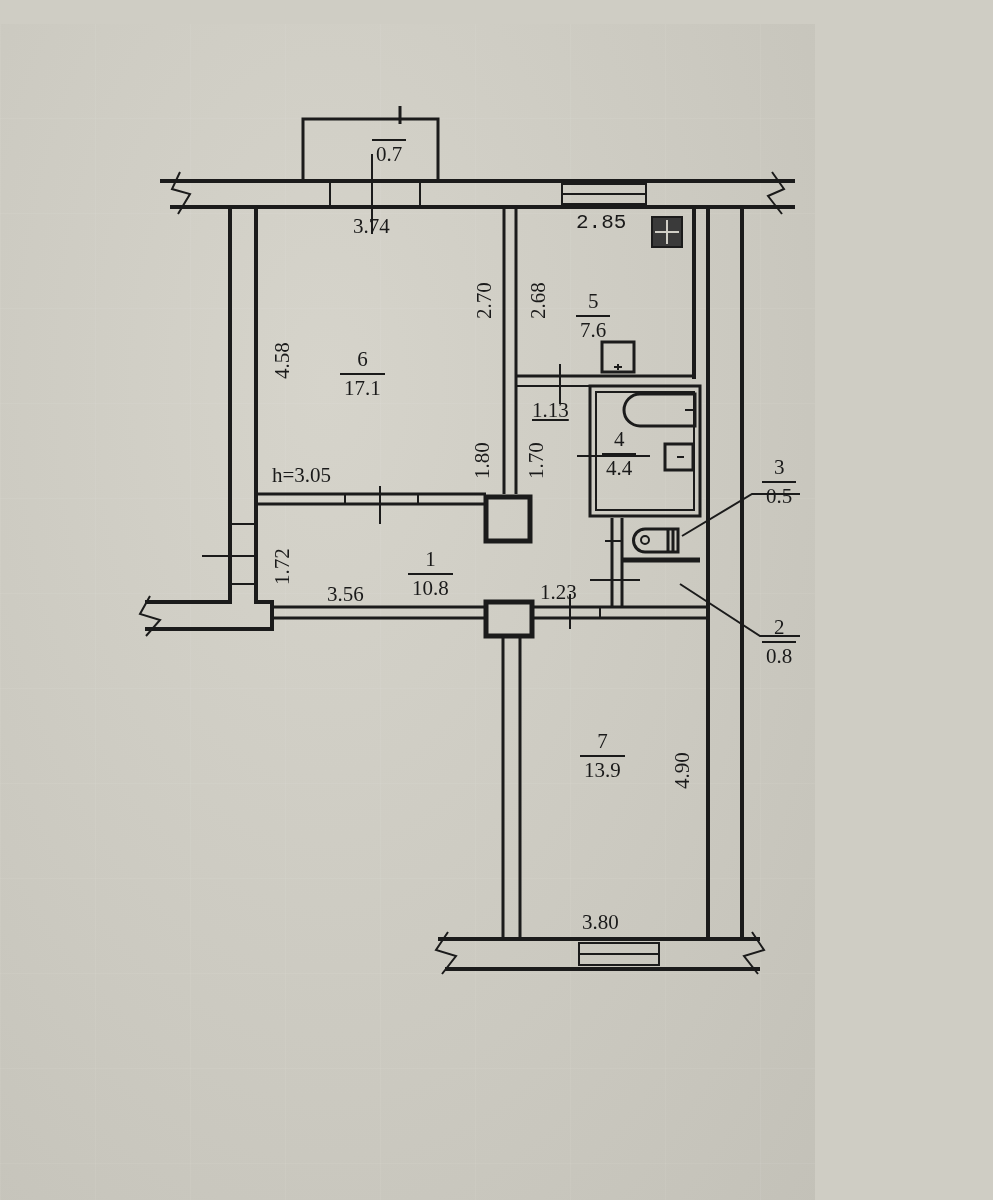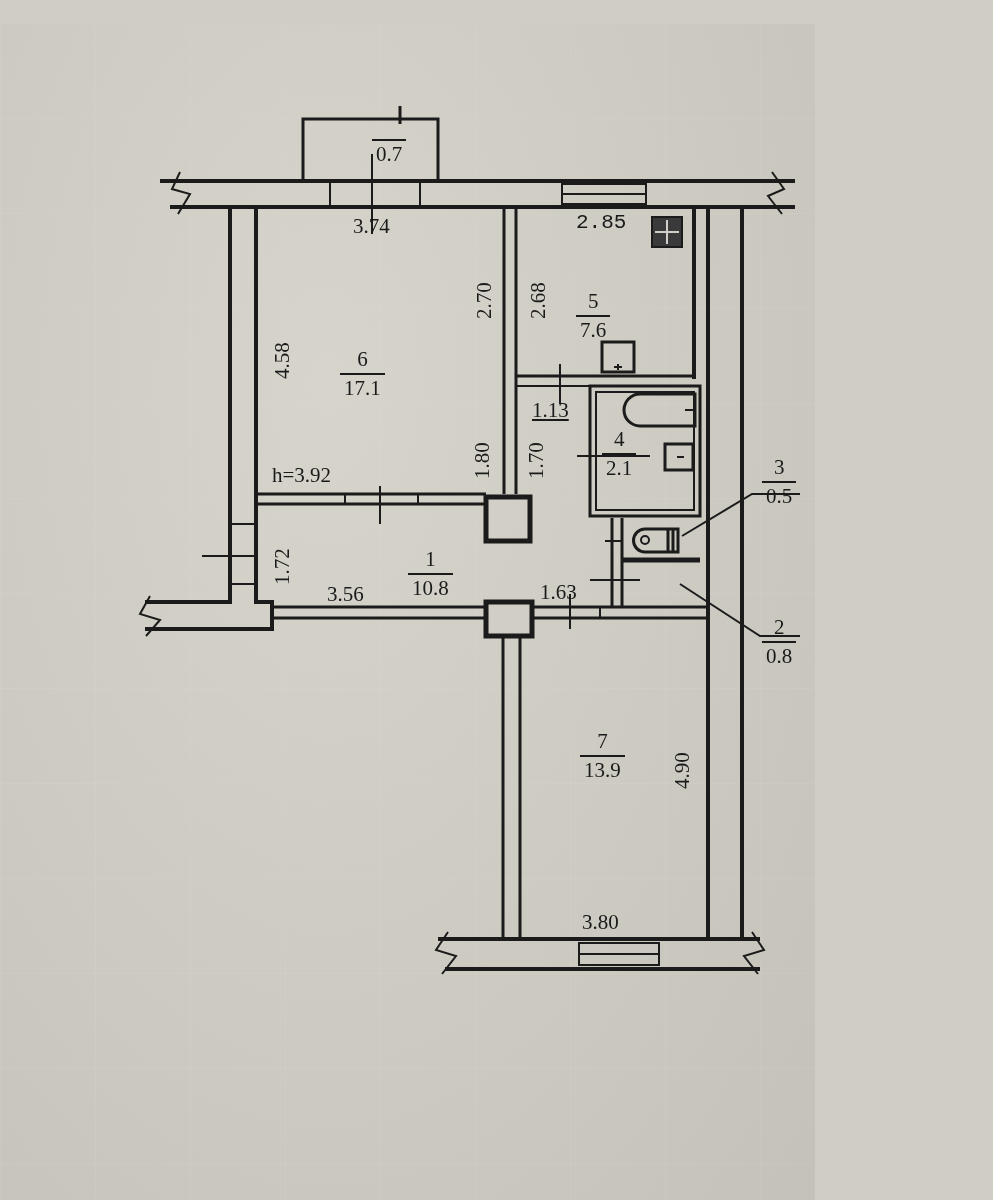--- a/index.html
+++ b/index.html
@@ -163,21 +163,21 @@
     <span class="den">17.1</span>
   </div>
 
   <div class="frac" style="left:576px;top:266px;">
     <span class="num">5</span>
     <span class="den">7.6</span>
   </div>
 
   <div class="frac" style="left:602px;top:404px;">
     <span class="num" style="visibility:visible">4</span>
-    <span class="den">2.1</span>
+    <span class="den">4.4</span>
   </div>
 
   <div class="frac" style="left:762px;top:432px;">
     <span class="num">3</span>
     <span class="den">0.5</span>
   </div>
 
   <div class="frac" style="left:762px;top:592px;">
     <span class="num">2</span>
     <span class="den">0.8</span>
@@ -194,20 +194,20 @@
   </div>
 
   <div class="lbl" style="left:353px;top:192px;">3.74</div>
   <div class="lbl" style="left:576px;top:188px;font-family:Liberation Mono, monospace;">2.85</div>
   <div class="lbl rot" style="left:264px;top:326px;">4.58</div>
   <div class="lbl rot" style="left:466px;top:266px;">2.70</div>
   <div class="lbl rot" style="left:520px;top:266px;">2.68</div>
   <div class="lbl rot" style="left:464px;top:426px;">1.80</div>
   <div class="lbl rot" style="left:518px;top:426px;">1.70</div>
   <div class="lbl" style="left:532px;top:376px;text-decoration:underline;">1.13</div>
-  <div class="lbl" style="left:272px;top:441px;">h=3.92</div>
+  <div class="lbl" style="left:272px;top:441px;">h=3.05</div>
   <div class="lbl rot" style="left:264px;top:532px;">1.72</div>
   <div class="lbl" style="left:327px;top:560px;">3.56</div>
-  <div class="lbl" style="left:540px;top:558px;">1.63</div>
+  <div class="lbl" style="left:540px;top:558px;">1.23</div>
   <div class="lbl rot" style="left:664px;top:736px;">4.90</div>
   <div class="lbl" style="left:582px;top:888px;">3.80</div>
 
 </div>
 
 </body></html>

